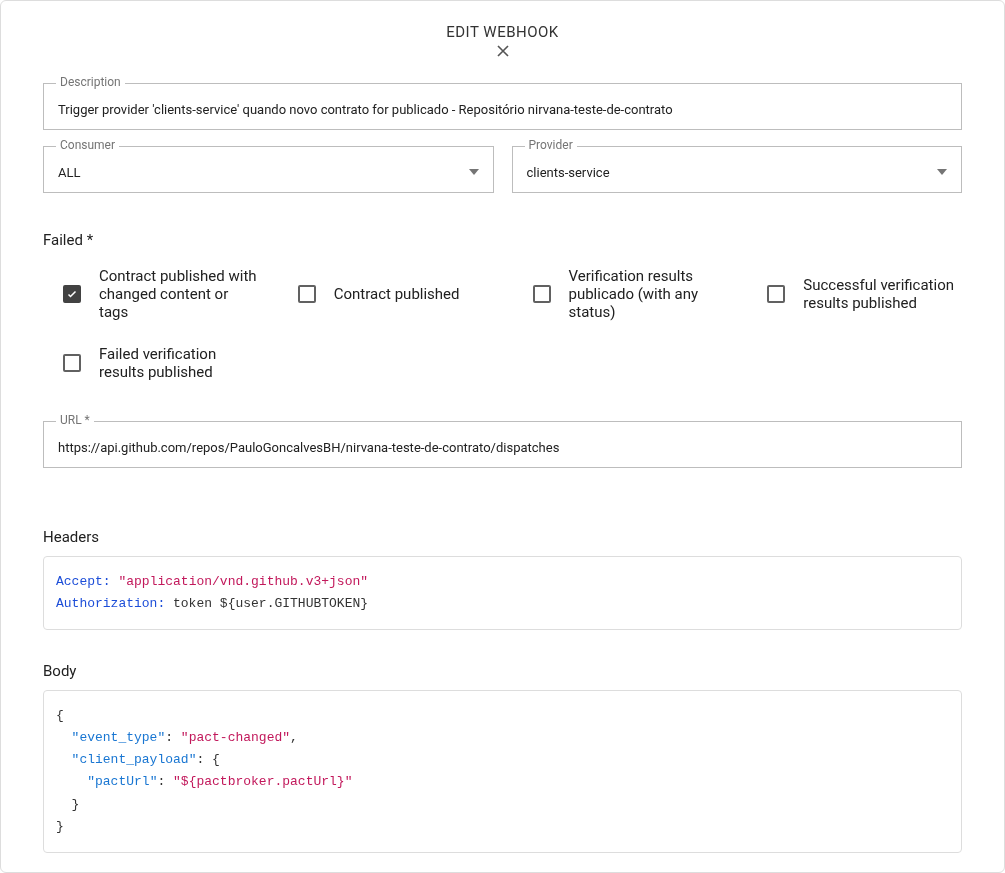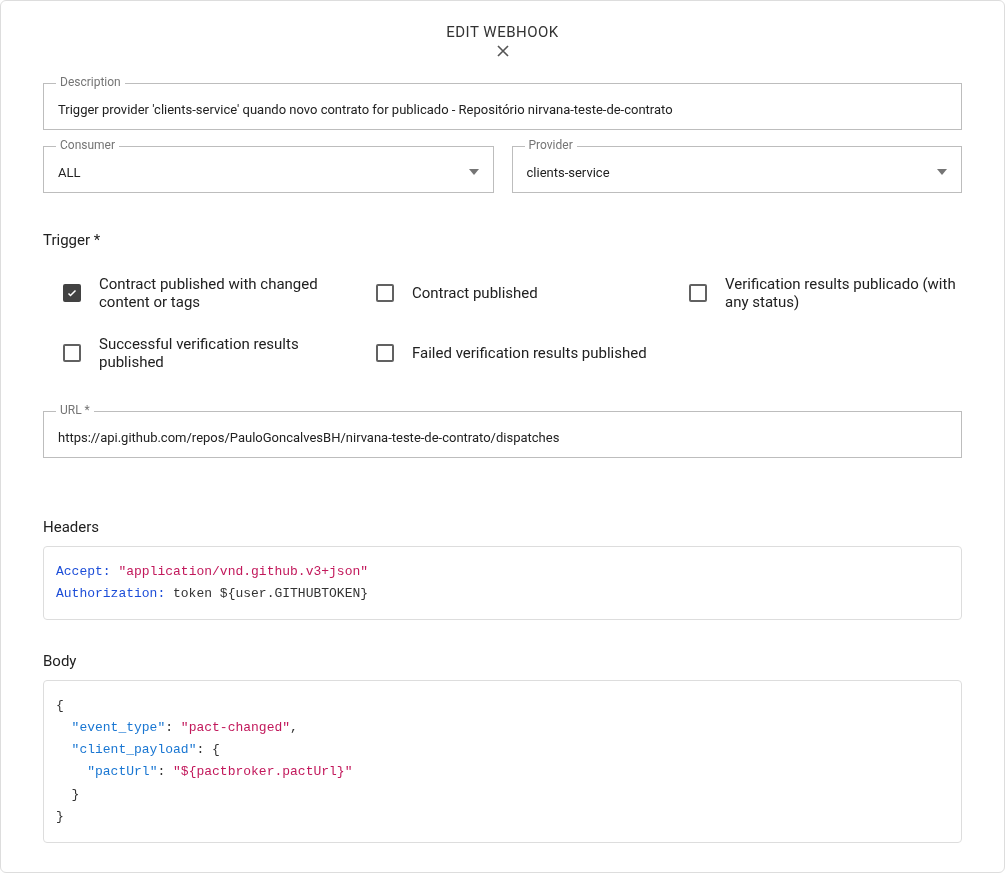--- a/index.html
+++ b/index.html
@@ -81,24 +81,24 @@
     color: #757575;
   }
   .section-label {
     font-size: 15px;
     color: #212121;
     margin-top: 38px;
     margin-bottom: 6px;
   }
   .events-grid {
     display: grid;
-    grid-template-columns: 1fr 1fr 1fr;
+    grid-template-columns: 1fr 1fr 1fr 1fr;
     column-gap: 40px;
     row-gap: 24px;
-    margin-top: 26px;
+    margin-top: 18px;
     padding-left: 20px;
   }
   .check-row {
     display: flex;
     align-items: center;
     gap: 18px;
     font-size: 15px;
     color: #212121;
   }
   .cbox {
@@ -170,21 +170,21 @@
         <span class="float-label">Provider</span>
         <div class="value">clients-service</div>
         <span class="select-carat">
           <svg width="10" height="6" viewBox="0 0 10 6">
               <path d="M0 0l5 6 5-6z" fill="currentColor"></path>
             </svg>
         </span>
       </div>
     </div>
 
-    <div class="section-label">Trigger *</div>
+    <div class="section-label">Failed *</div>
     <div class="events-grid">
       <label class="check-row">
         <span class="cbox checked">
           <svg viewBox="0 0 24 24" stroke="currentColor" stroke-width="3" fill="none">
               <path d="M5 13l4 4L19 7"></path>
             </svg>
         </span>
         <span>Contract published with changed content or tags</span>
       </label>
       <label class="check-row">

